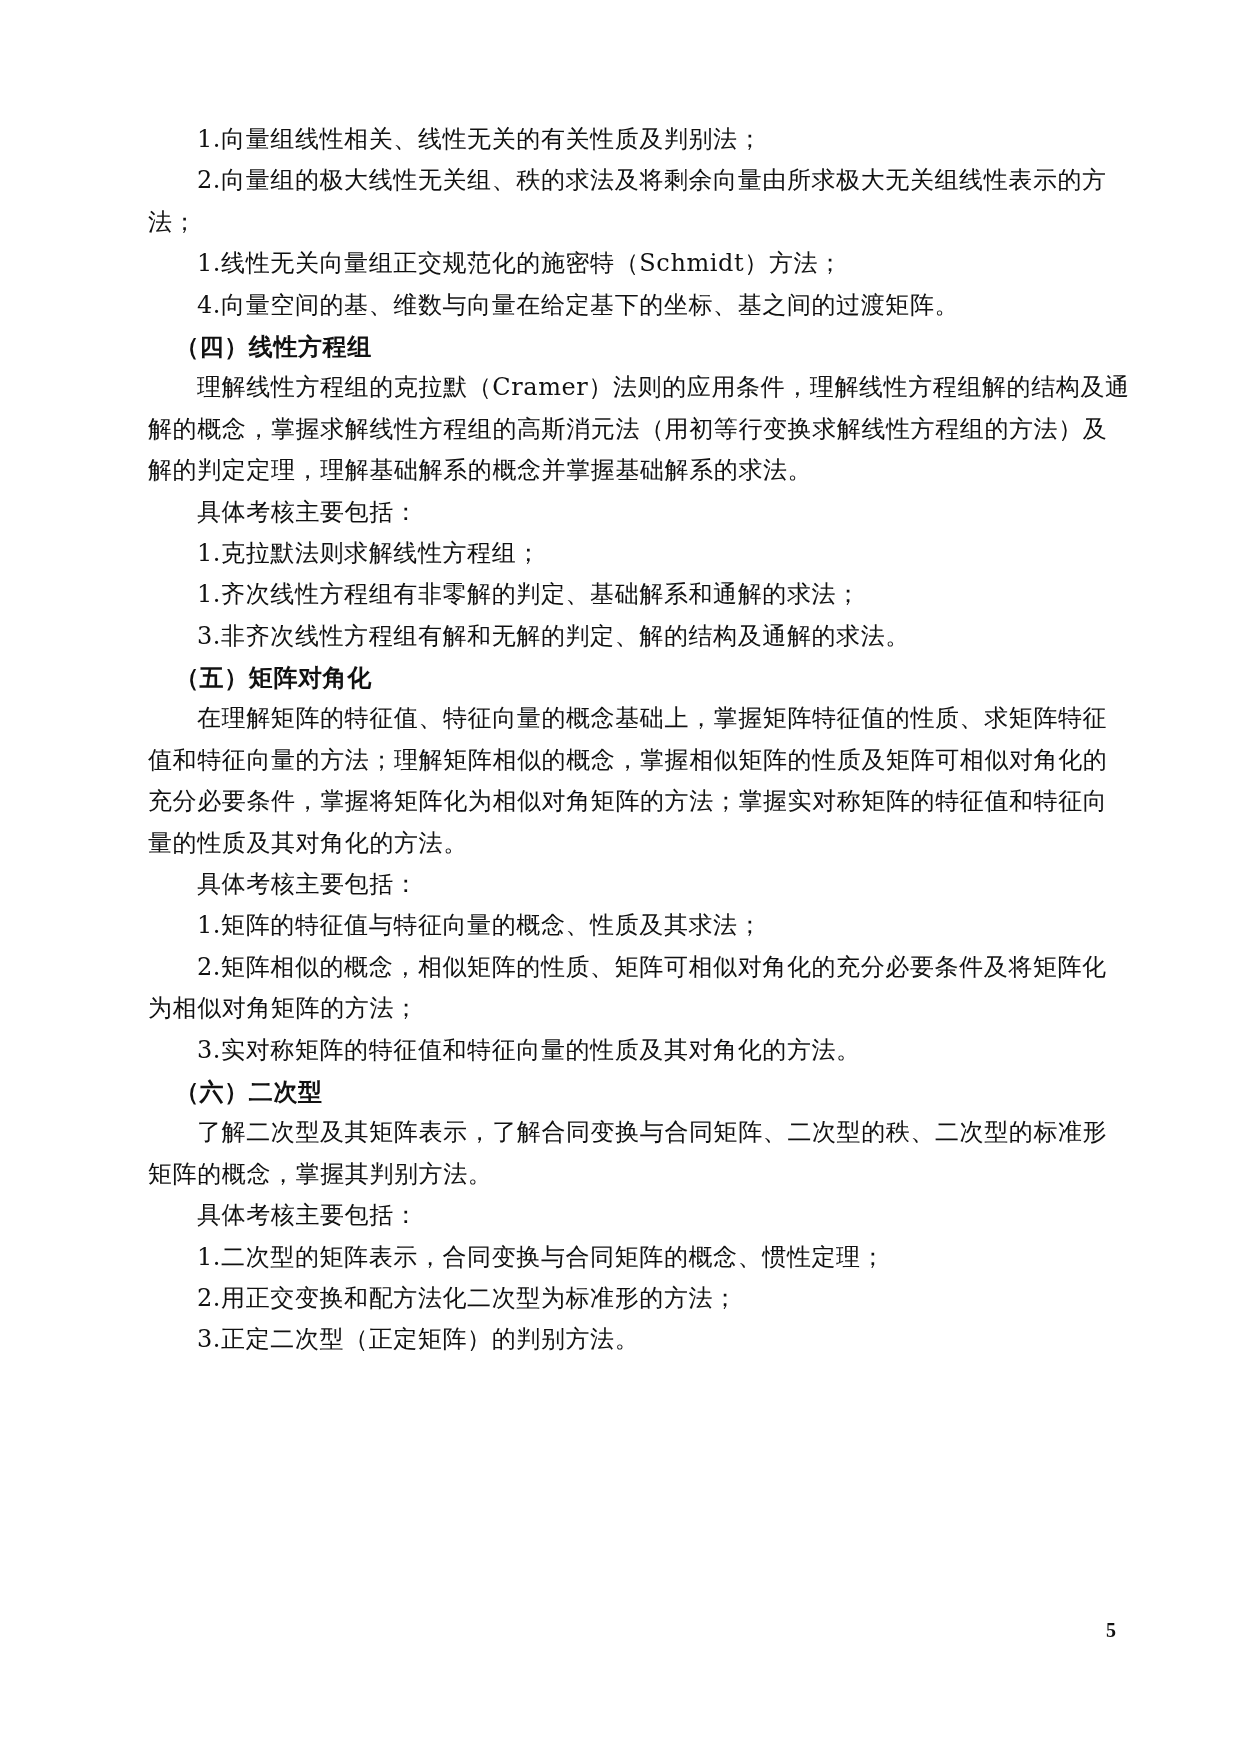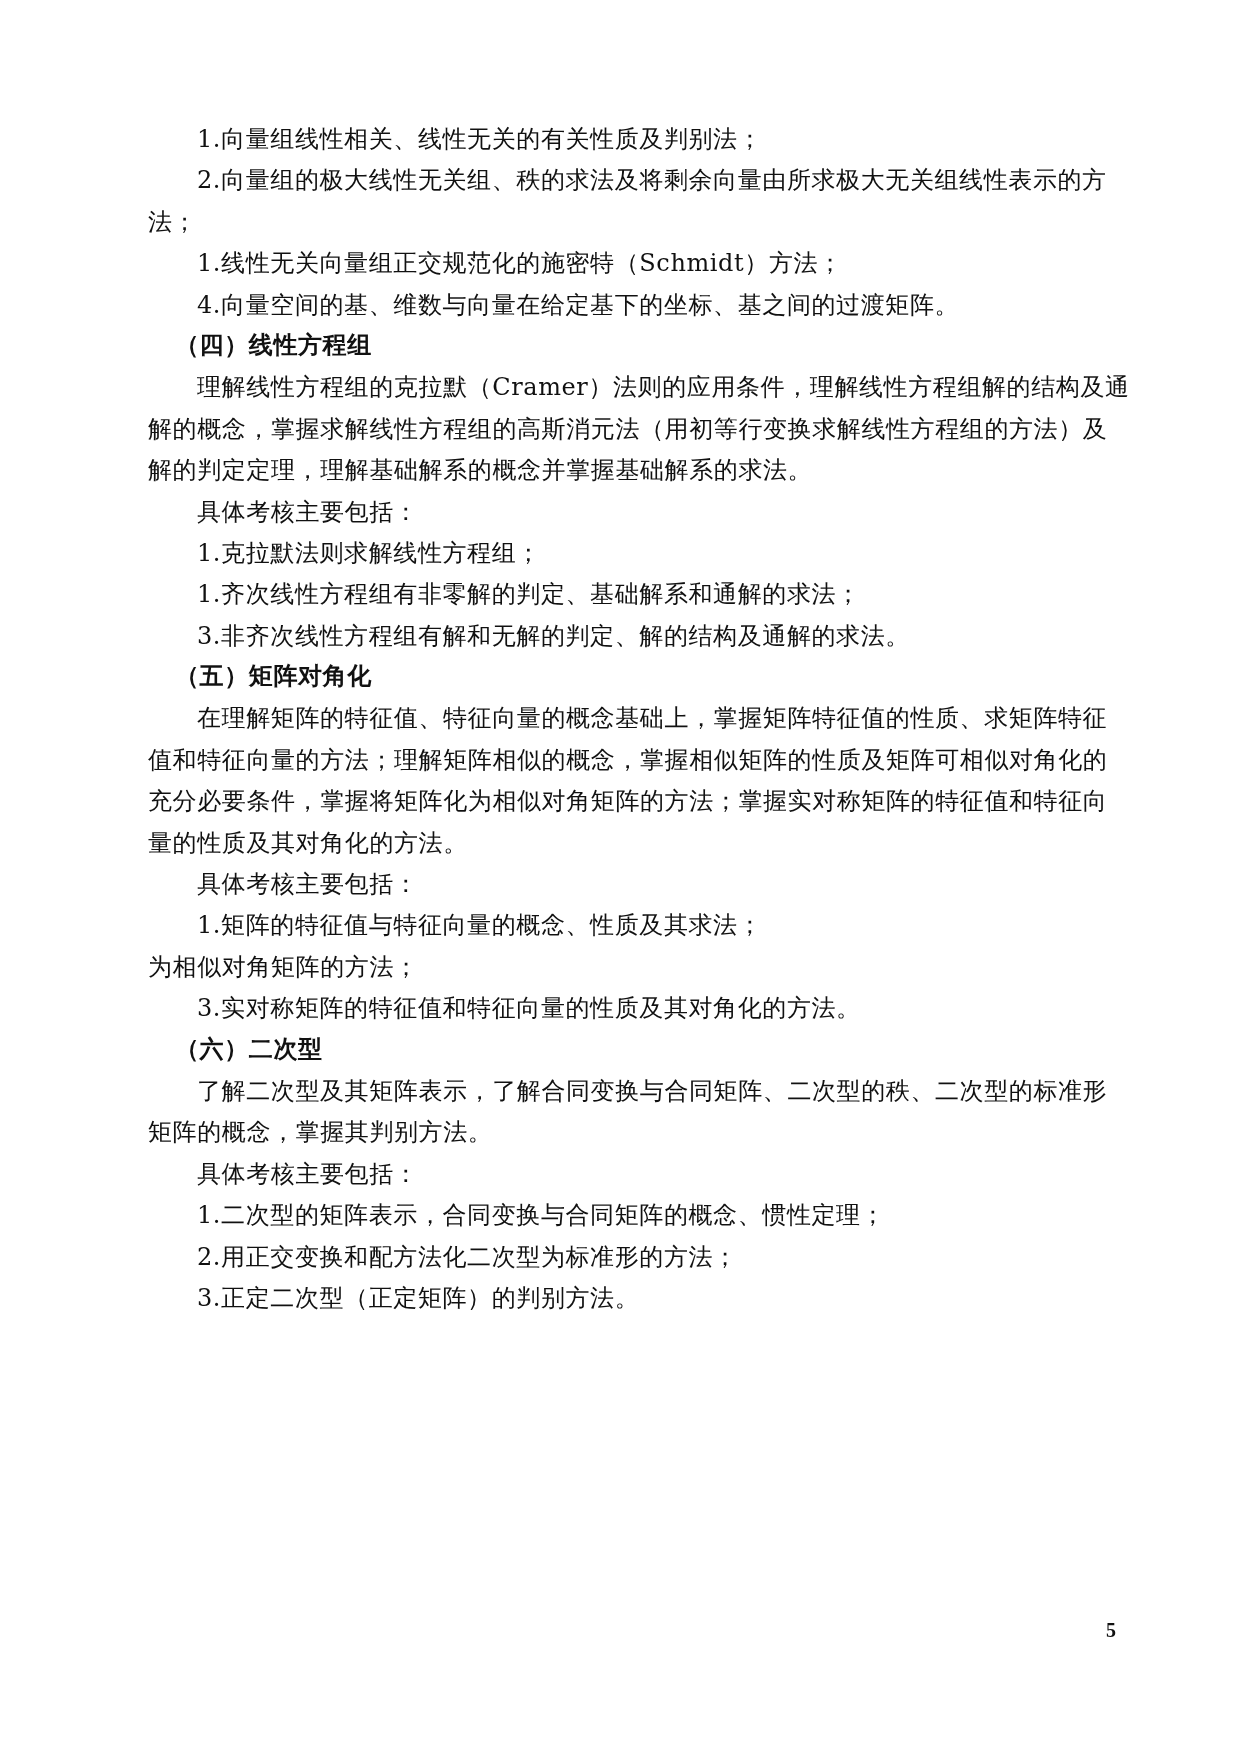--- a/index.html
+++ b/index.html
@@ -14,21 +14,21 @@
     font-family: "DejaVu Serif", "Liberation Serif", serif;
     font-size: 24px; color: #111111;
   }
   .line {
     height: 41.4px; line-height: 41.4px; white-space: nowrap;
     letter-spacing: 0.6px;
   }
   .indent { padding-left: 49px; }
   .head-indent { padding-left: 27px; }
   .heading {
-    font-family: Liberation Mono, monospace;
+    font-family: Liberation Sans, sans-serif;
     font-weight: bold; letter-spacing: 0.6px;
   }
   .page-number {
     position: absolute; left: 1106px; top: 1619px;
     font-family: "Liberation Serif", "DejaVu Serif", serif;
     font-weight: bold; font-size: 20px; color: #111111;
   }
 </style>
 </head>
 <body>
@@ -48,20 +48,21 @@
     <div class="line indent">1.克拉默法则求解线性方程组；</div>
     <div class="line indent">1.齐次线性方程组有非零解的判定、基础解系和通解的求法；</div>
     <div class="line indent">3.非齐次线性方程组有解和无解的判定、解的结构及通解的求法。</div>
     <div class="line head-indent heading">（五）矩阵对角化</div>
     <div class="line indent">在理解矩阵的特征值、特征向量的概念基础上，掌握矩阵特征值的性质、求矩阵特征</div>
     <div class="line">值和特征向量的方法；理解矩阵相似的概念，掌握相似矩阵的性质及矩阵可相似对角化的</div>
     <div class="line">充分必要条件，掌握将矩阵化为相似对角矩阵的方法；掌握实对称矩阵的特征值和特征向</div>
     <div class="line">量的性质及其对角化的方法。</div>
     <div class="line indent">具体考核主要包括：</div>
     <div class="line indent">1.矩阵的特征值与特征向量的概念、性质及其求法；</div>
+    <div class="line indent">2.矩阵相似的概念，相似矩阵的性质、矩阵可相似对角化的充分必要条件及将矩阵化</div>
     <div class="line">为相似对角矩阵的方法；</div>
     <div class="line indent">3.实对称矩阵的特征值和特征向量的性质及其对角化的方法。</div>
     <div class="line head-indent heading">（六）二次型</div>
     <div class="line indent">了解二次型及其矩阵表示，了解合同变换与合同矩阵、二次型的秩、二次型的标准形</div>
     <div class="line">矩阵的概念，掌握其判别方法。</div>
     <div class="line indent">具体考核主要包括：</div>
     <div class="line indent">1.二次型的矩阵表示，合同变换与合同矩阵的概念、惯性定理；</div>
     <div class="line indent">2.用正交变换和配方法化二次型为标准形的方法；</div>
     <div class="line indent">3.正定二次型（正定矩阵）的判别方法。</div>
   </div>

